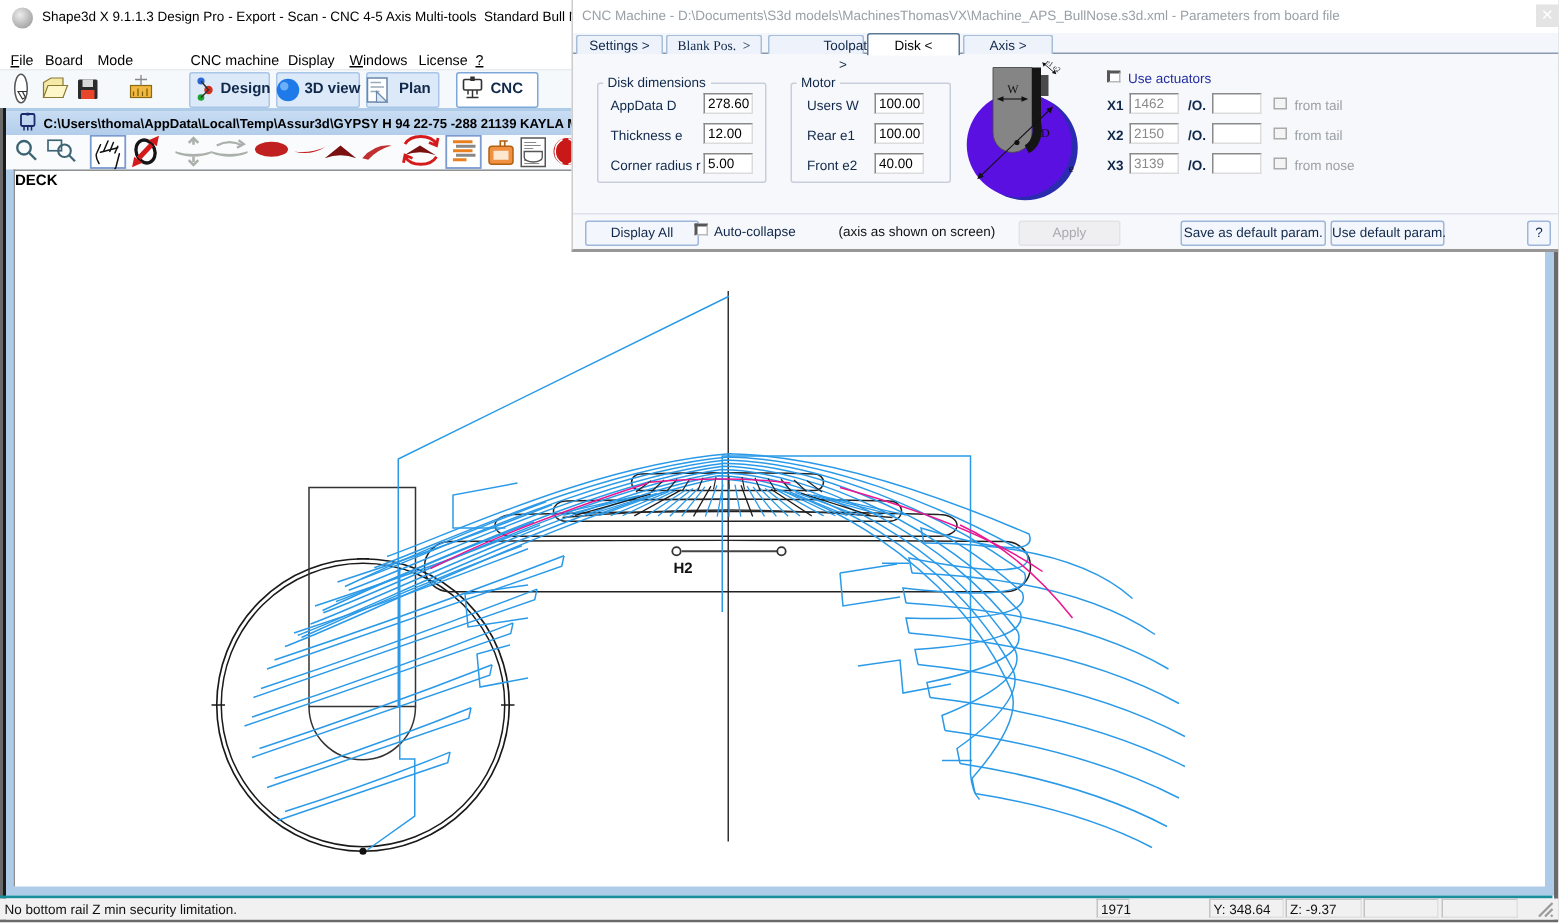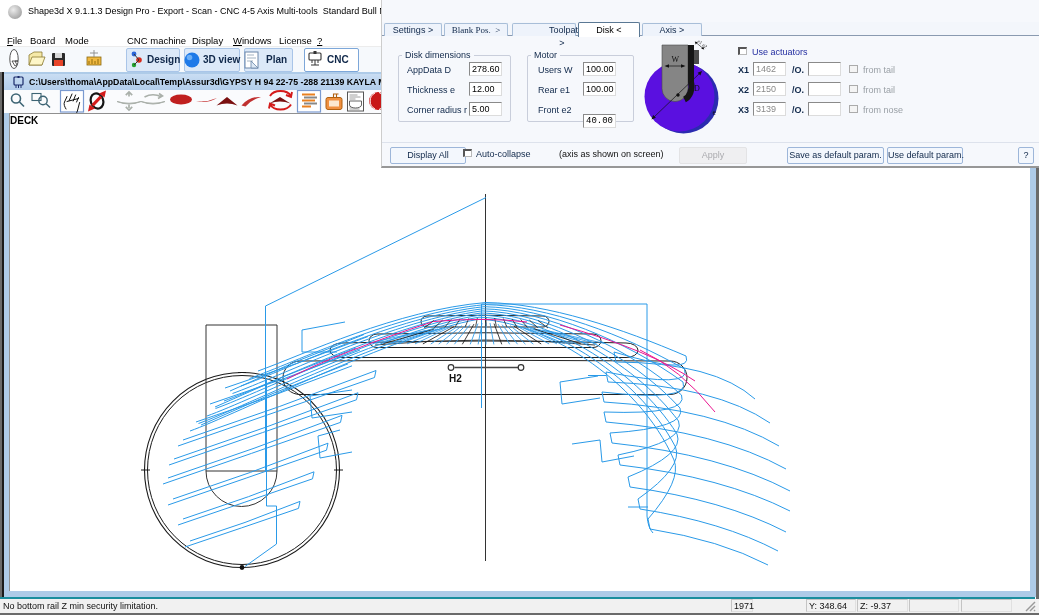--- a/index.html
+++ b/index.html
@@ -289,20 +289,24 @@
   <svg class="abs" style="left:1024px;top:1px;" width="12" height="12">
       <g stroke="#9a9a9a" stroke-width="1.5">
         <line x1="11" y1="2" x2="2" y2="11"></line>
         <line x1="11" y1="6" x2="6" y2="11"></line>
         <line x1="11" y1="10" x2="10" y2="11"></line>
       </g>
     </svg>
 </div>
 
 <div class="abs" style="left:381px;top:0;width:658px;height:168px;background:#f6f8fc;border-left:1px solid #cdcdcd;border-bottom:2px solid #979797;">
+  <div class="abs" style="left:0;top:0;width:657px;height:22px;background:#fff;">
+    <span class="abs nw" style="left:6px;top:5px;font-size:9px;color:#9aa0a6;">CNC Machine - D:\Documents\S3d models\MachinesThomasVX\Machine_APS_BullNose.s3d.xml - Parameters from board file</span>
+    <div class="abs" style="left:642px;top:3px;width:15px;height:15px;background:#e4e4e4;color:#fff;font-size:10px;text-align:center;line-height:15px;">✕</div>
+  </div>
 
   <div class="abs" style="left:0;top:22px;width:657px;height:14px;border-bottom:1px solid #8a9ab0;background:#f3f6fb;">
     <div class="abs tab" style="left:2px;top:1px;width:58px;height:13px;">Settings &gt;</div>
     <div class="abs tab" style="left:62px;top:1px;width:64px;height:13px;font-family:Liberation Serif, serif;">Blank Pos. &nbsp;&gt;</div>
     <div class="abs tab" style="left:130px;top:1px;width:64px;height:13px;padding-left:36px;">Toolpath &gt;</div>
     <div class="abs tab" style="left:196px;top:0px;width:62px;height:15px;background:#fff;border-color:#5a7894;color:#000;line-height:14px;z-index:2;">Disk &lt;</div>
     <div class="abs tab" style="left:260px;top:1px;width:60px;height:13px;">Axis &gt;</div>
   </div>
 
   <div class="abs" style="left:16px;top:55px;width:113px;height:67px;border:1px solid #c9cedb;border-radius:2px;"></div>
@@ -314,21 +318,21 @@
   <div class="abs inp" style="left:87px;top:82px;width:33px;height:14px;color:#000;">12.00</div>
   <div class="abs inp" style="left:87px;top:102px;width:33px;height:14px;color:#000;">5.00</div>
 
   <div class="abs" style="left:145px;top:55px;width:107px;height:67px;border:1px solid #c9cedb;border-radius:2px;"></div>
   <div class="abs lbl" style="left:149px;top:50px;background:#f6f8fc;padding:0 3px;">Motor</div>
   <div class="abs lbl" style="left:156px;top:65px;">Users W</div>
   <div class="abs lbl" style="left:156px;top:85px;">Rear e1</div>
   <div class="abs lbl" style="left:156px;top:105px;">Front e2</div>
   <div class="abs inp" style="left:201px;top:62px;width:33px;height:14px;color:#000;">100.00</div>
   <div class="abs inp" style="left:201px;top:82px;width:33px;height:14px;color:#000;">100.00</div>
-  <div class="abs inp" style="left:201px;top:114px;width:33px;height:14px;color:#000;font-family:Liberation Mono, monospace;">40.00</div>
+  <div class="abs inp" style="left:201px;top:102px;width:33px;height:14px;color:#000;">40.00</div>
   <svg class="abs" style="left:256px;top:38px;" width="100" height="100" viewBox="0 0 100 100">
   <circle cx="45.5" cy="60.5" r="35" fill="#2b2bb0"></circle>
   <circle cx="41.5" cy="58.5" r="35" fill="#5a10e0"></circle>
   <path d="M 53 12 L 61 12 L 61 26 L 53 26 Z" fill="#4a4a4a"></path>
   <path d="M 24 7 L 50 7 L 50 50.6 A 13 13 0 0 1 24 50.6 Z" fill="#858585" stroke="#4a4a4a" stroke-width="0.6"></path>
   <path d="M 53 7 L 53 44 A 11 14 0 0 1 46.5 61.5" fill="none" stroke="#151515" stroke-width="6"></path>
   <circle cx="40" cy="57" r="1.7" fill="#111"></circle>
   <text x="33.5" y="24" font-size="8" fill="#111" font-family="Liberation Serif, serif">W</text>
   <path d="M 28.5 28 L 45.5 28" stroke="#111" stroke-width="0.7"></path>
   <path d="M 26.5 28 l 4.5 -1.8 l 0 3.6 Z M 47.5 28 l -4.5 -1.8 l 0 3.6 Z" fill="#111"></path>

